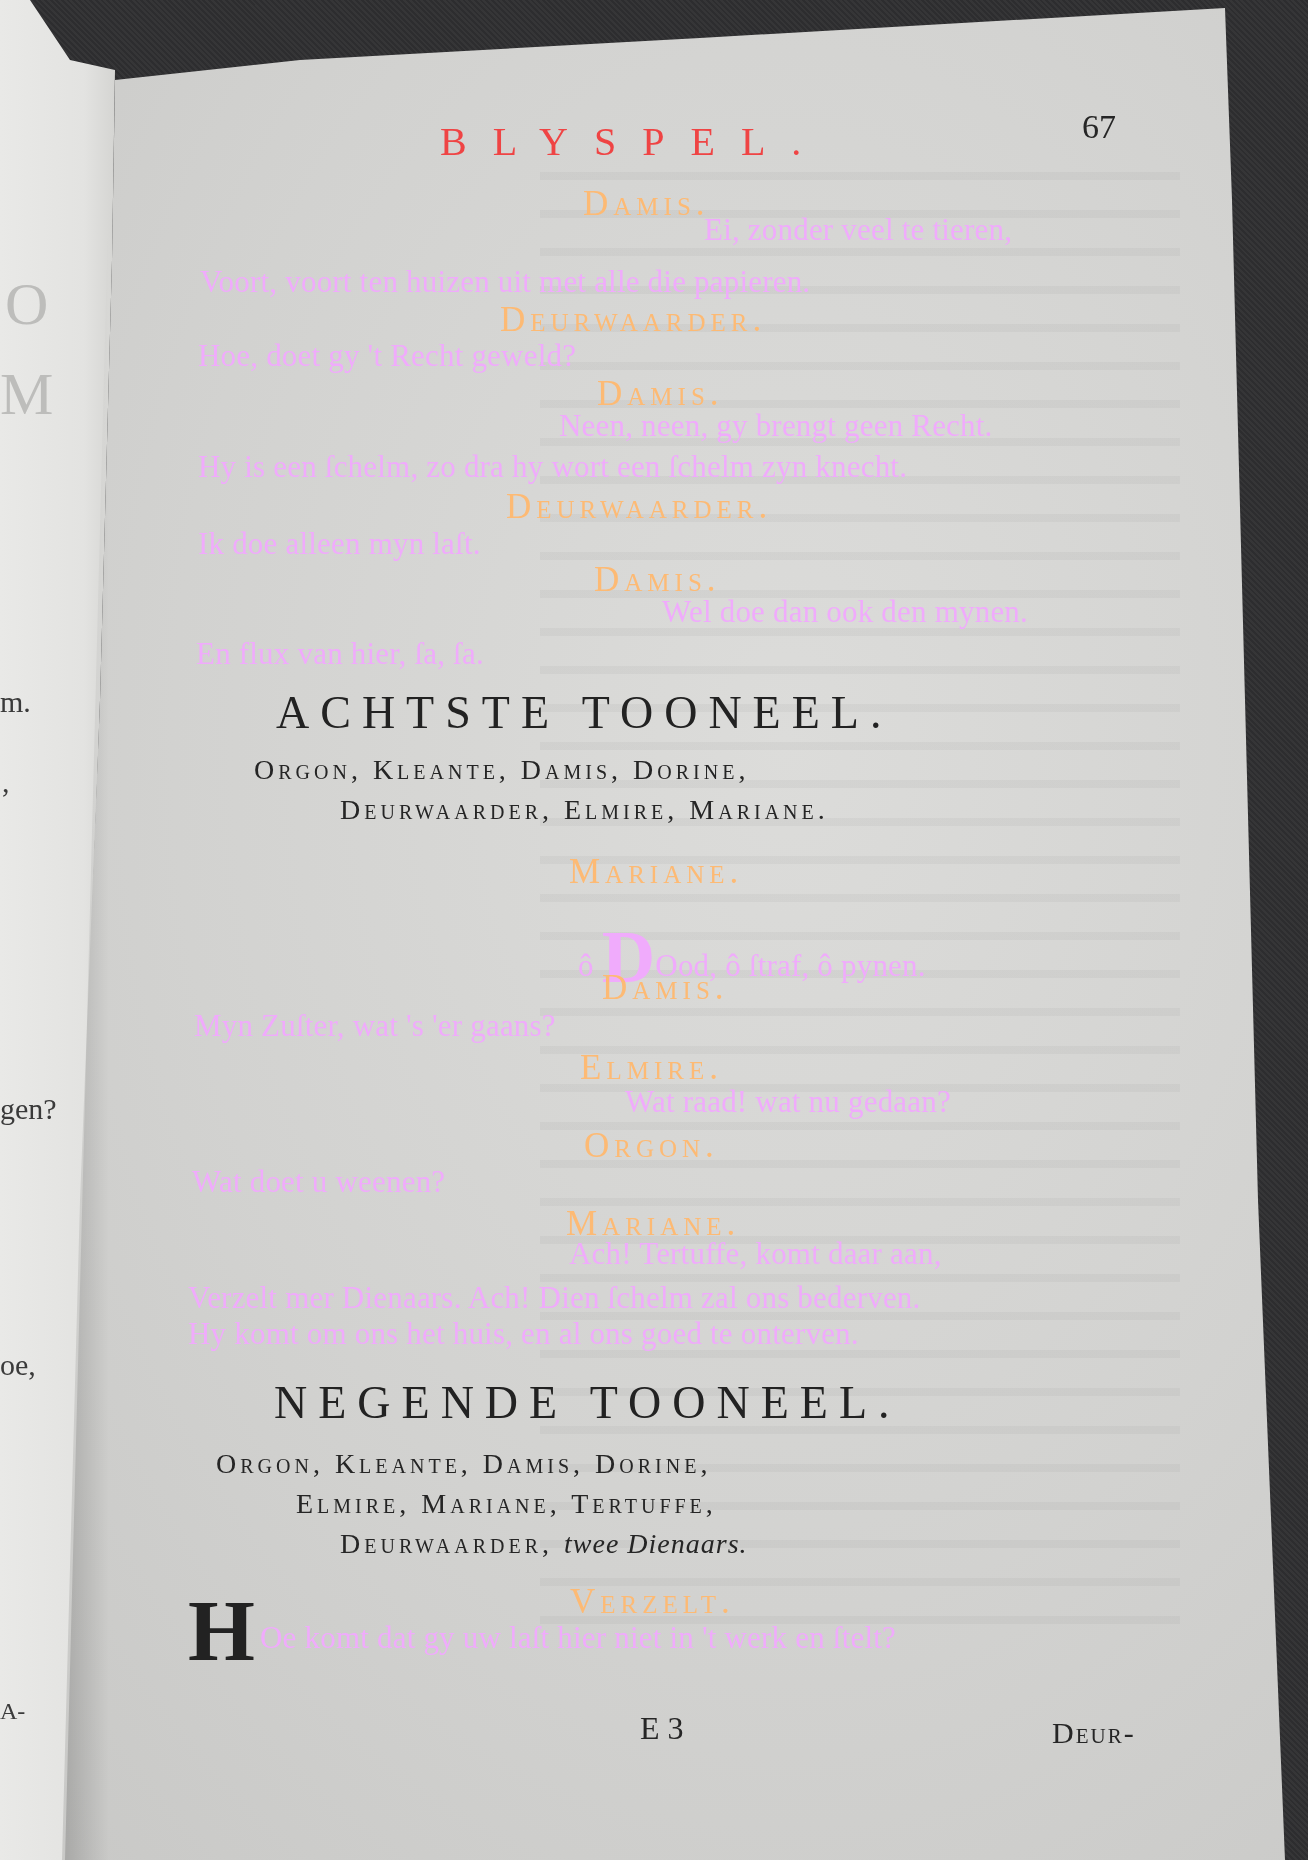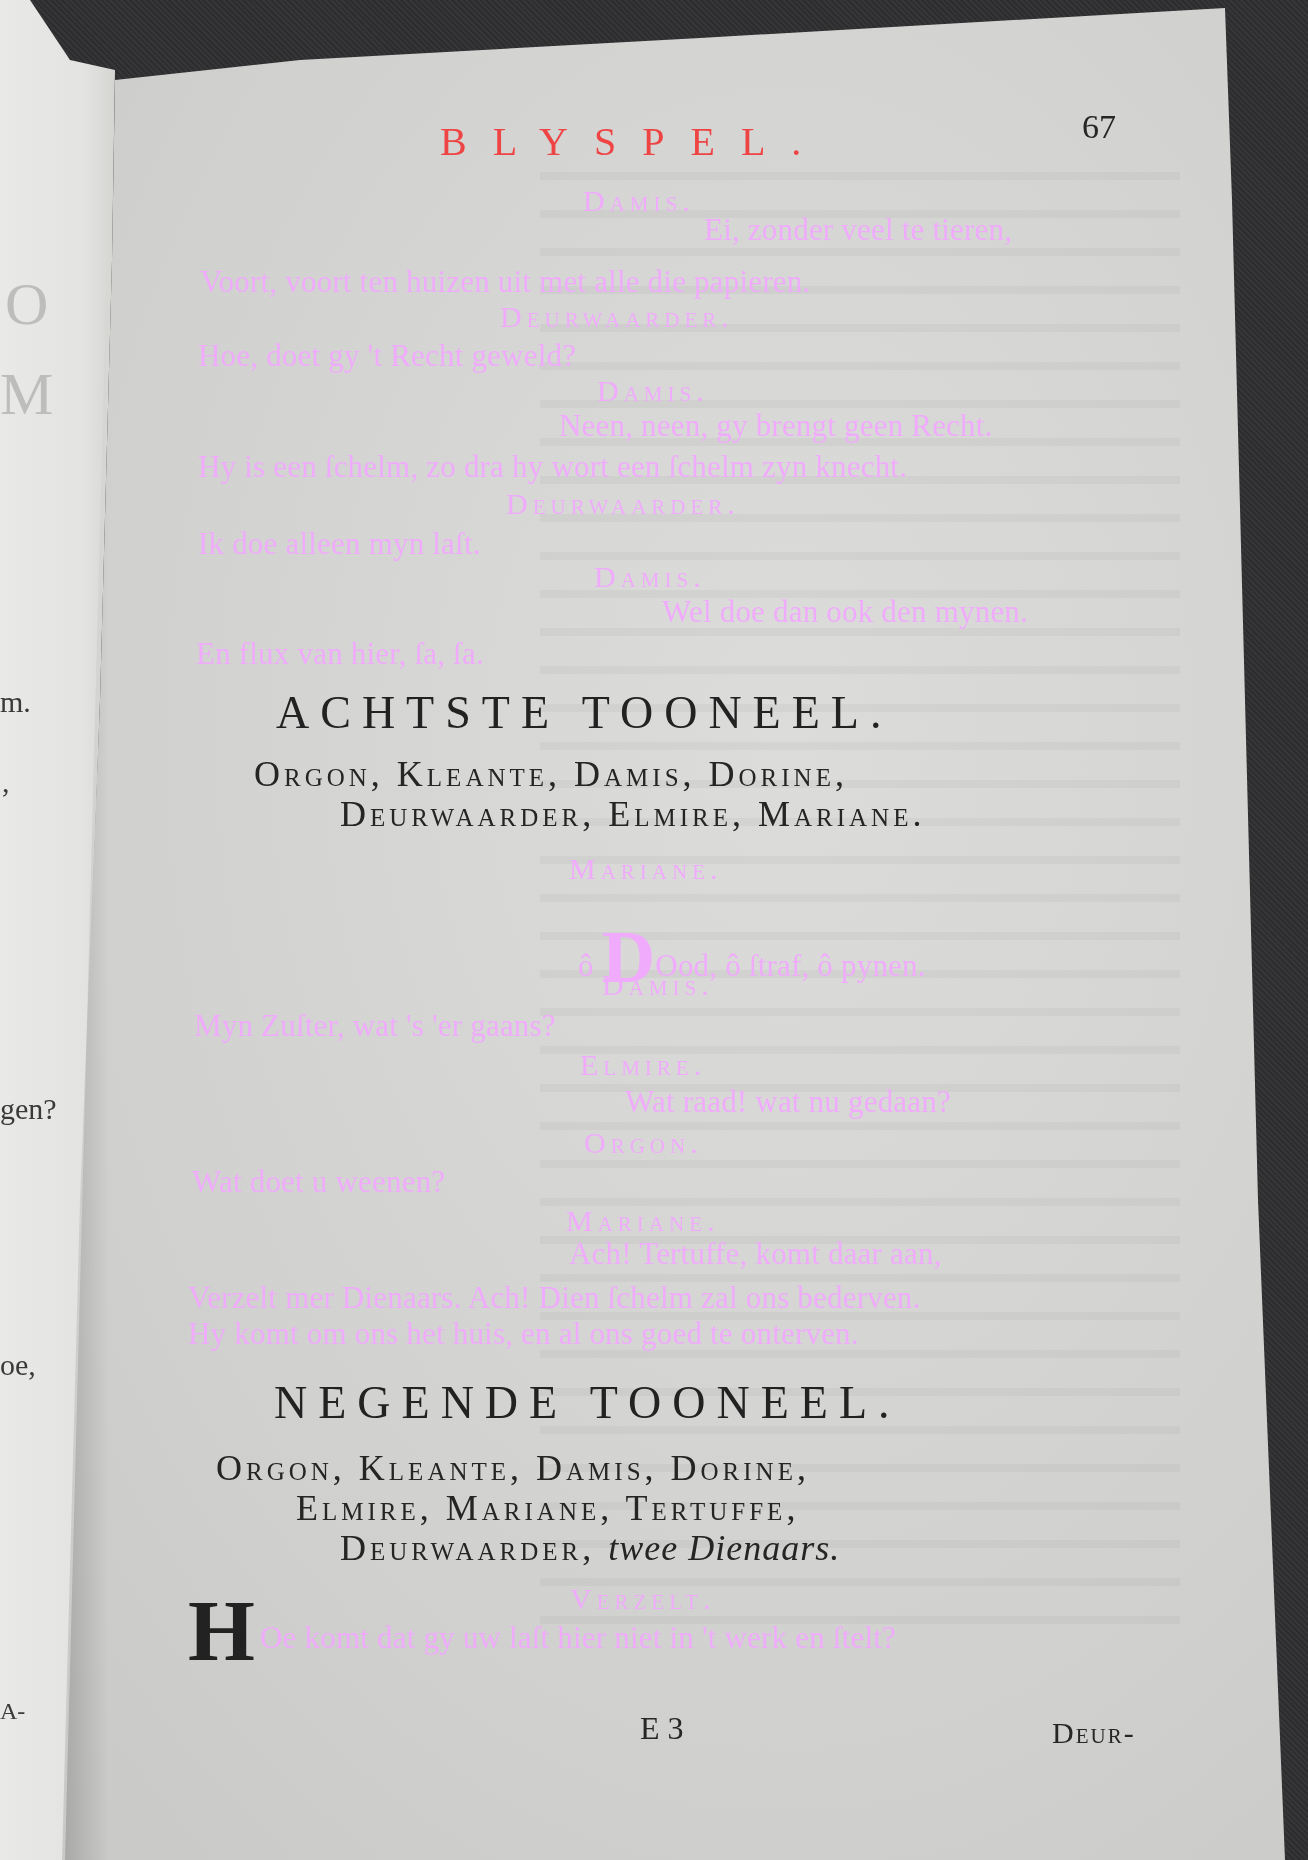--- a/index.html
+++ b/index.html
@@ -43,29 +43,29 @@
     position:absolute; left:540px; top:150px; width:640px; height:1500px;
     background: repeating-linear-gradient(180deg, rgba(0,0,0,0) 0 22px, rgba(120,120,120,0.08) 22px 30px, rgba(0,0,0,0) 30px 38px);
     pointer-events:none;
   }
   .line {
     position:absolute; white-space:nowrap; font-family:"Liberation Serif", serif;
     font-size:31px; line-height:1; color:#f0abfc; letter-spacing:0.2px;
   }
   .speaker {
     position:absolute; white-space:nowrap; font-family:"Liberation Serif", serif;
-    font-variant:small-caps; font-size:30px; letter-spacing:5px; color:#f0abfc; line-height:1;
+    font-variant:small-caps; font-size:35px; letter-spacing:5px; color:#fdba74; line-height:1;
   }
   .scene-title {
     position:absolute; white-space:nowrap; font-family:"Liberation Serif", serif;
     font-size:46px; letter-spacing:11px; color:#222; line-height:1;
   }
   .cast {
     position:absolute; white-space:nowrap; font-family:"Liberation Serif", serif;
-    font-variant:small-caps; font-size:36px; letter-spacing:4px; color:#252525; line-height:1;
+    font-variant:small-caps; font-size:28px; letter-spacing:4px; color:#252525; line-height:1;
   }
   .running-head {
     position:absolute; left:440px; top:118px; font-family:"Liberation Serif", serif;
     font-size:40px; letter-spacing:26px; color:#ef4444;
   }
   .page-num {
     position:absolute; left:1082px; top:108px; font-family:"Liberation Serif", serif;
     font-size:34px; color:#262626;
   }
   .drop { font-size:74px; font-weight:bold; vertical-align:-6px; }

